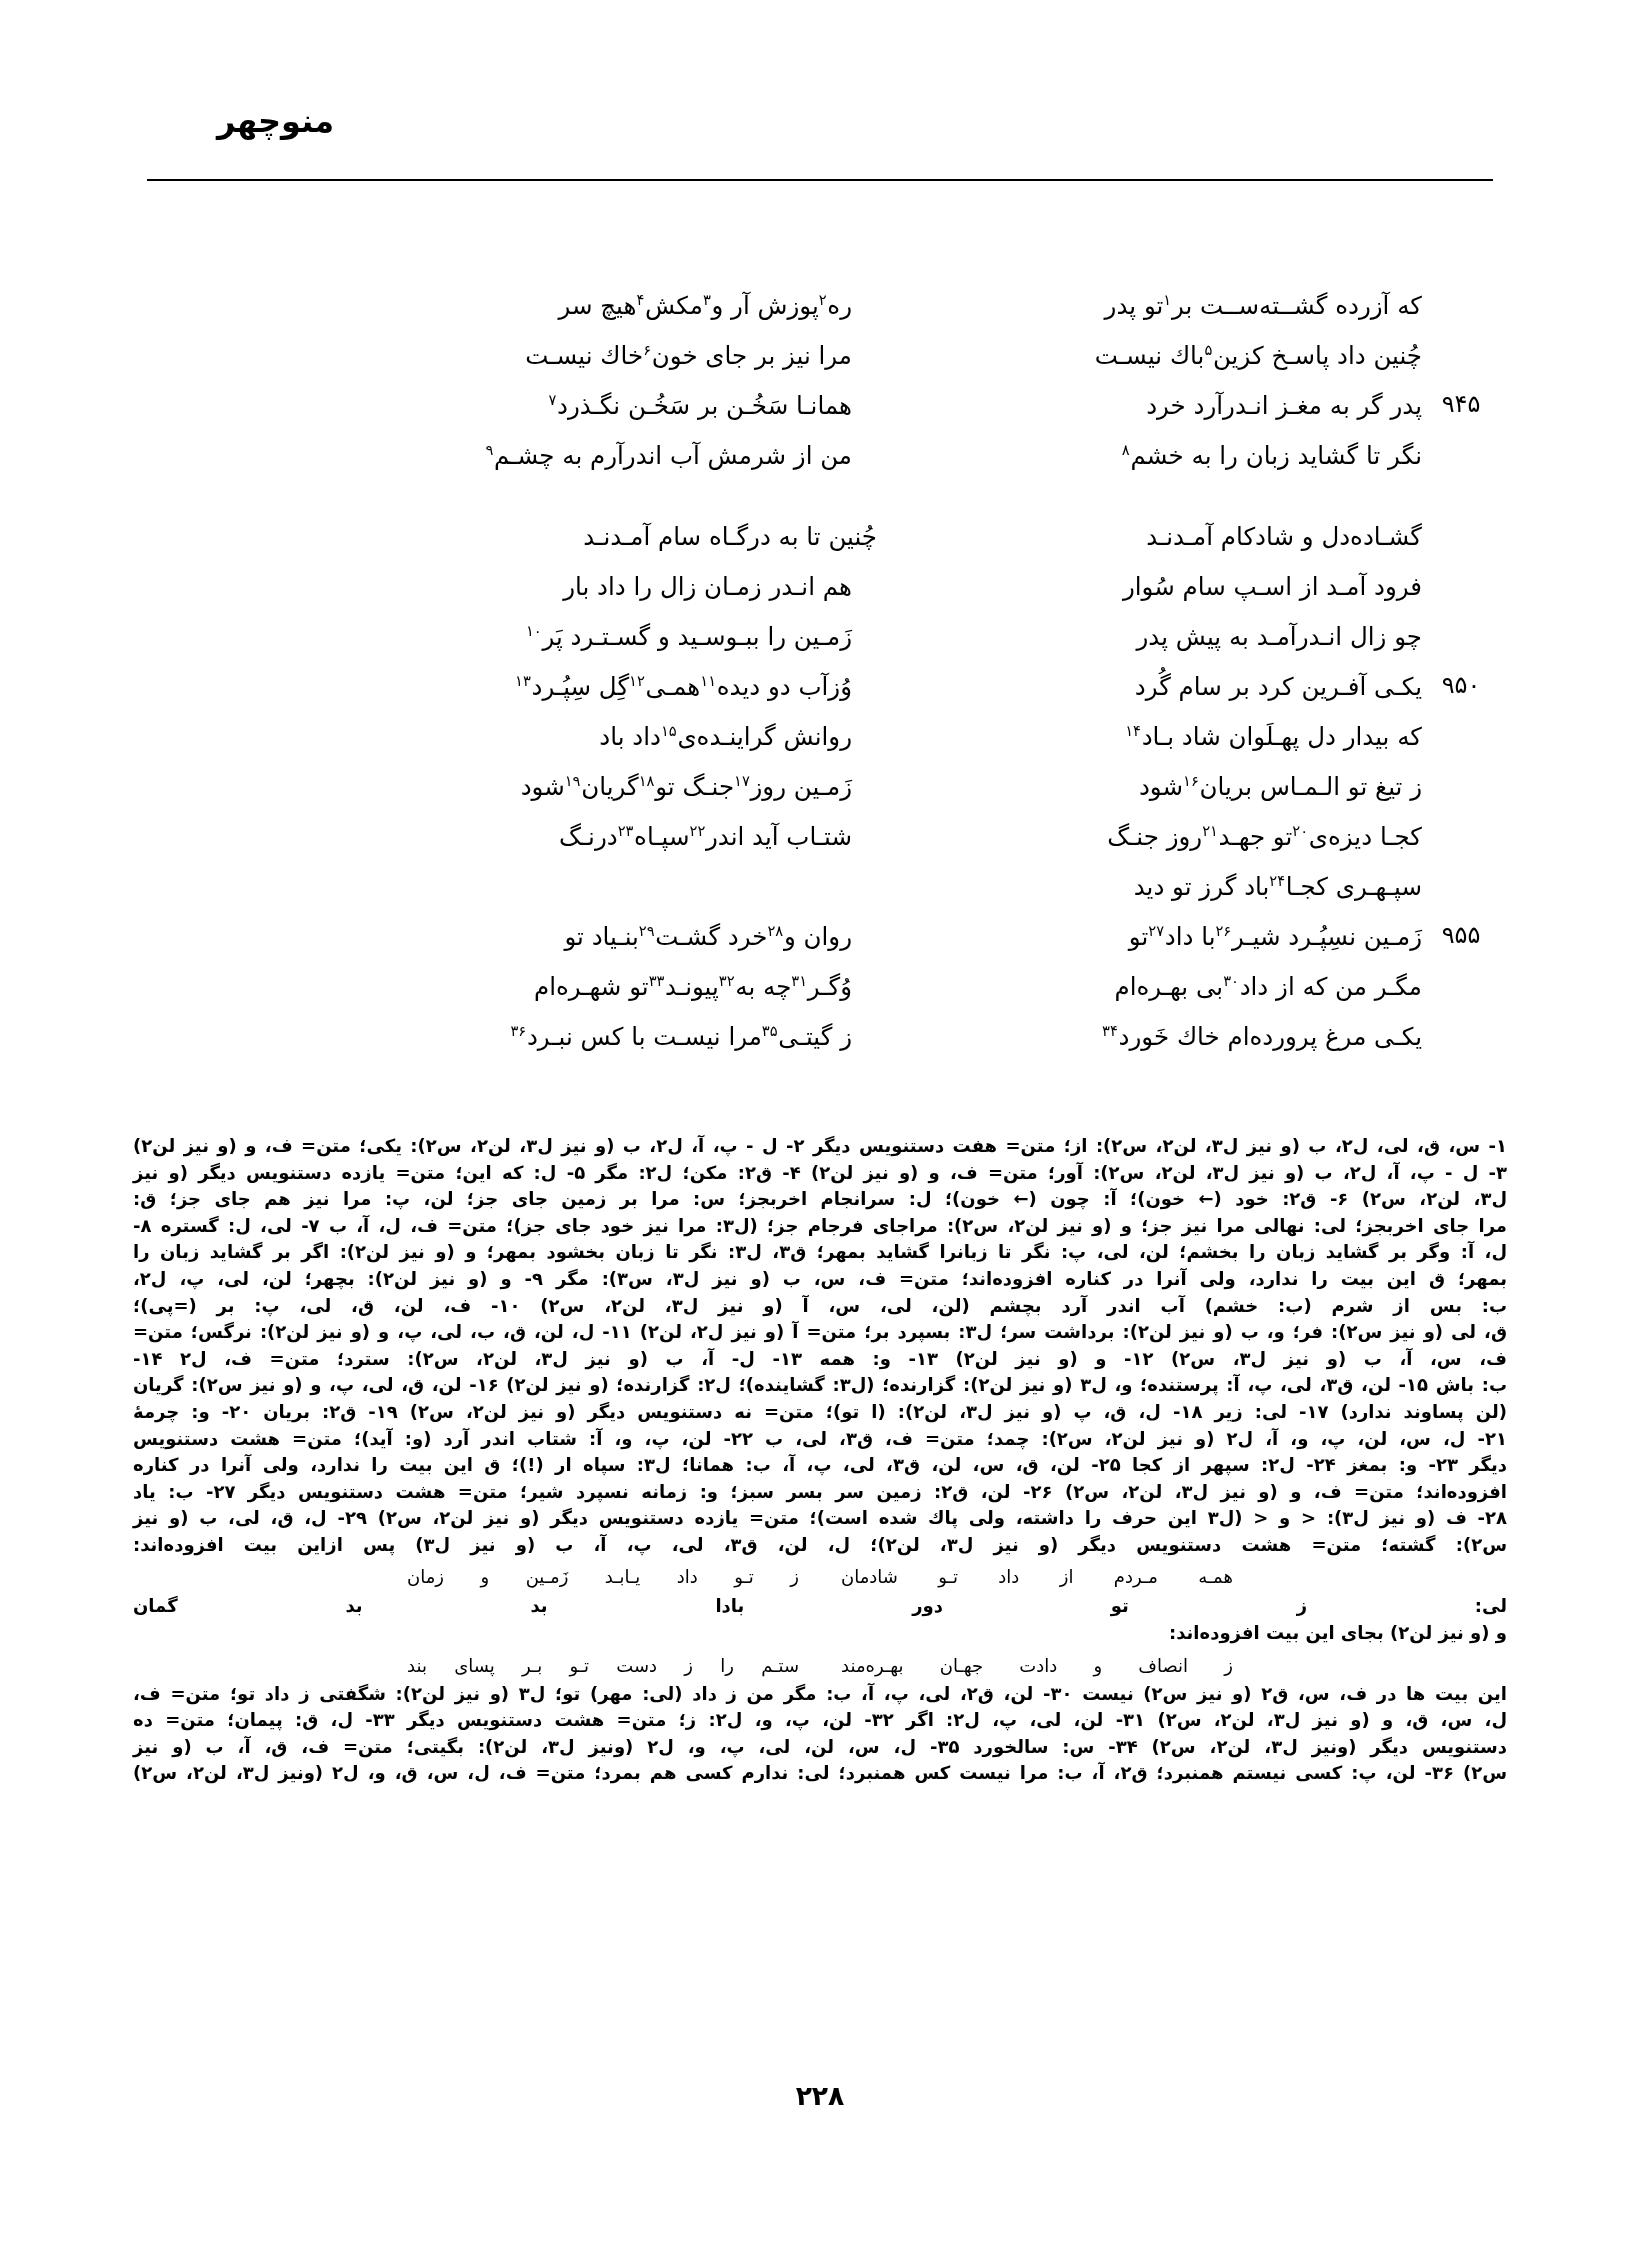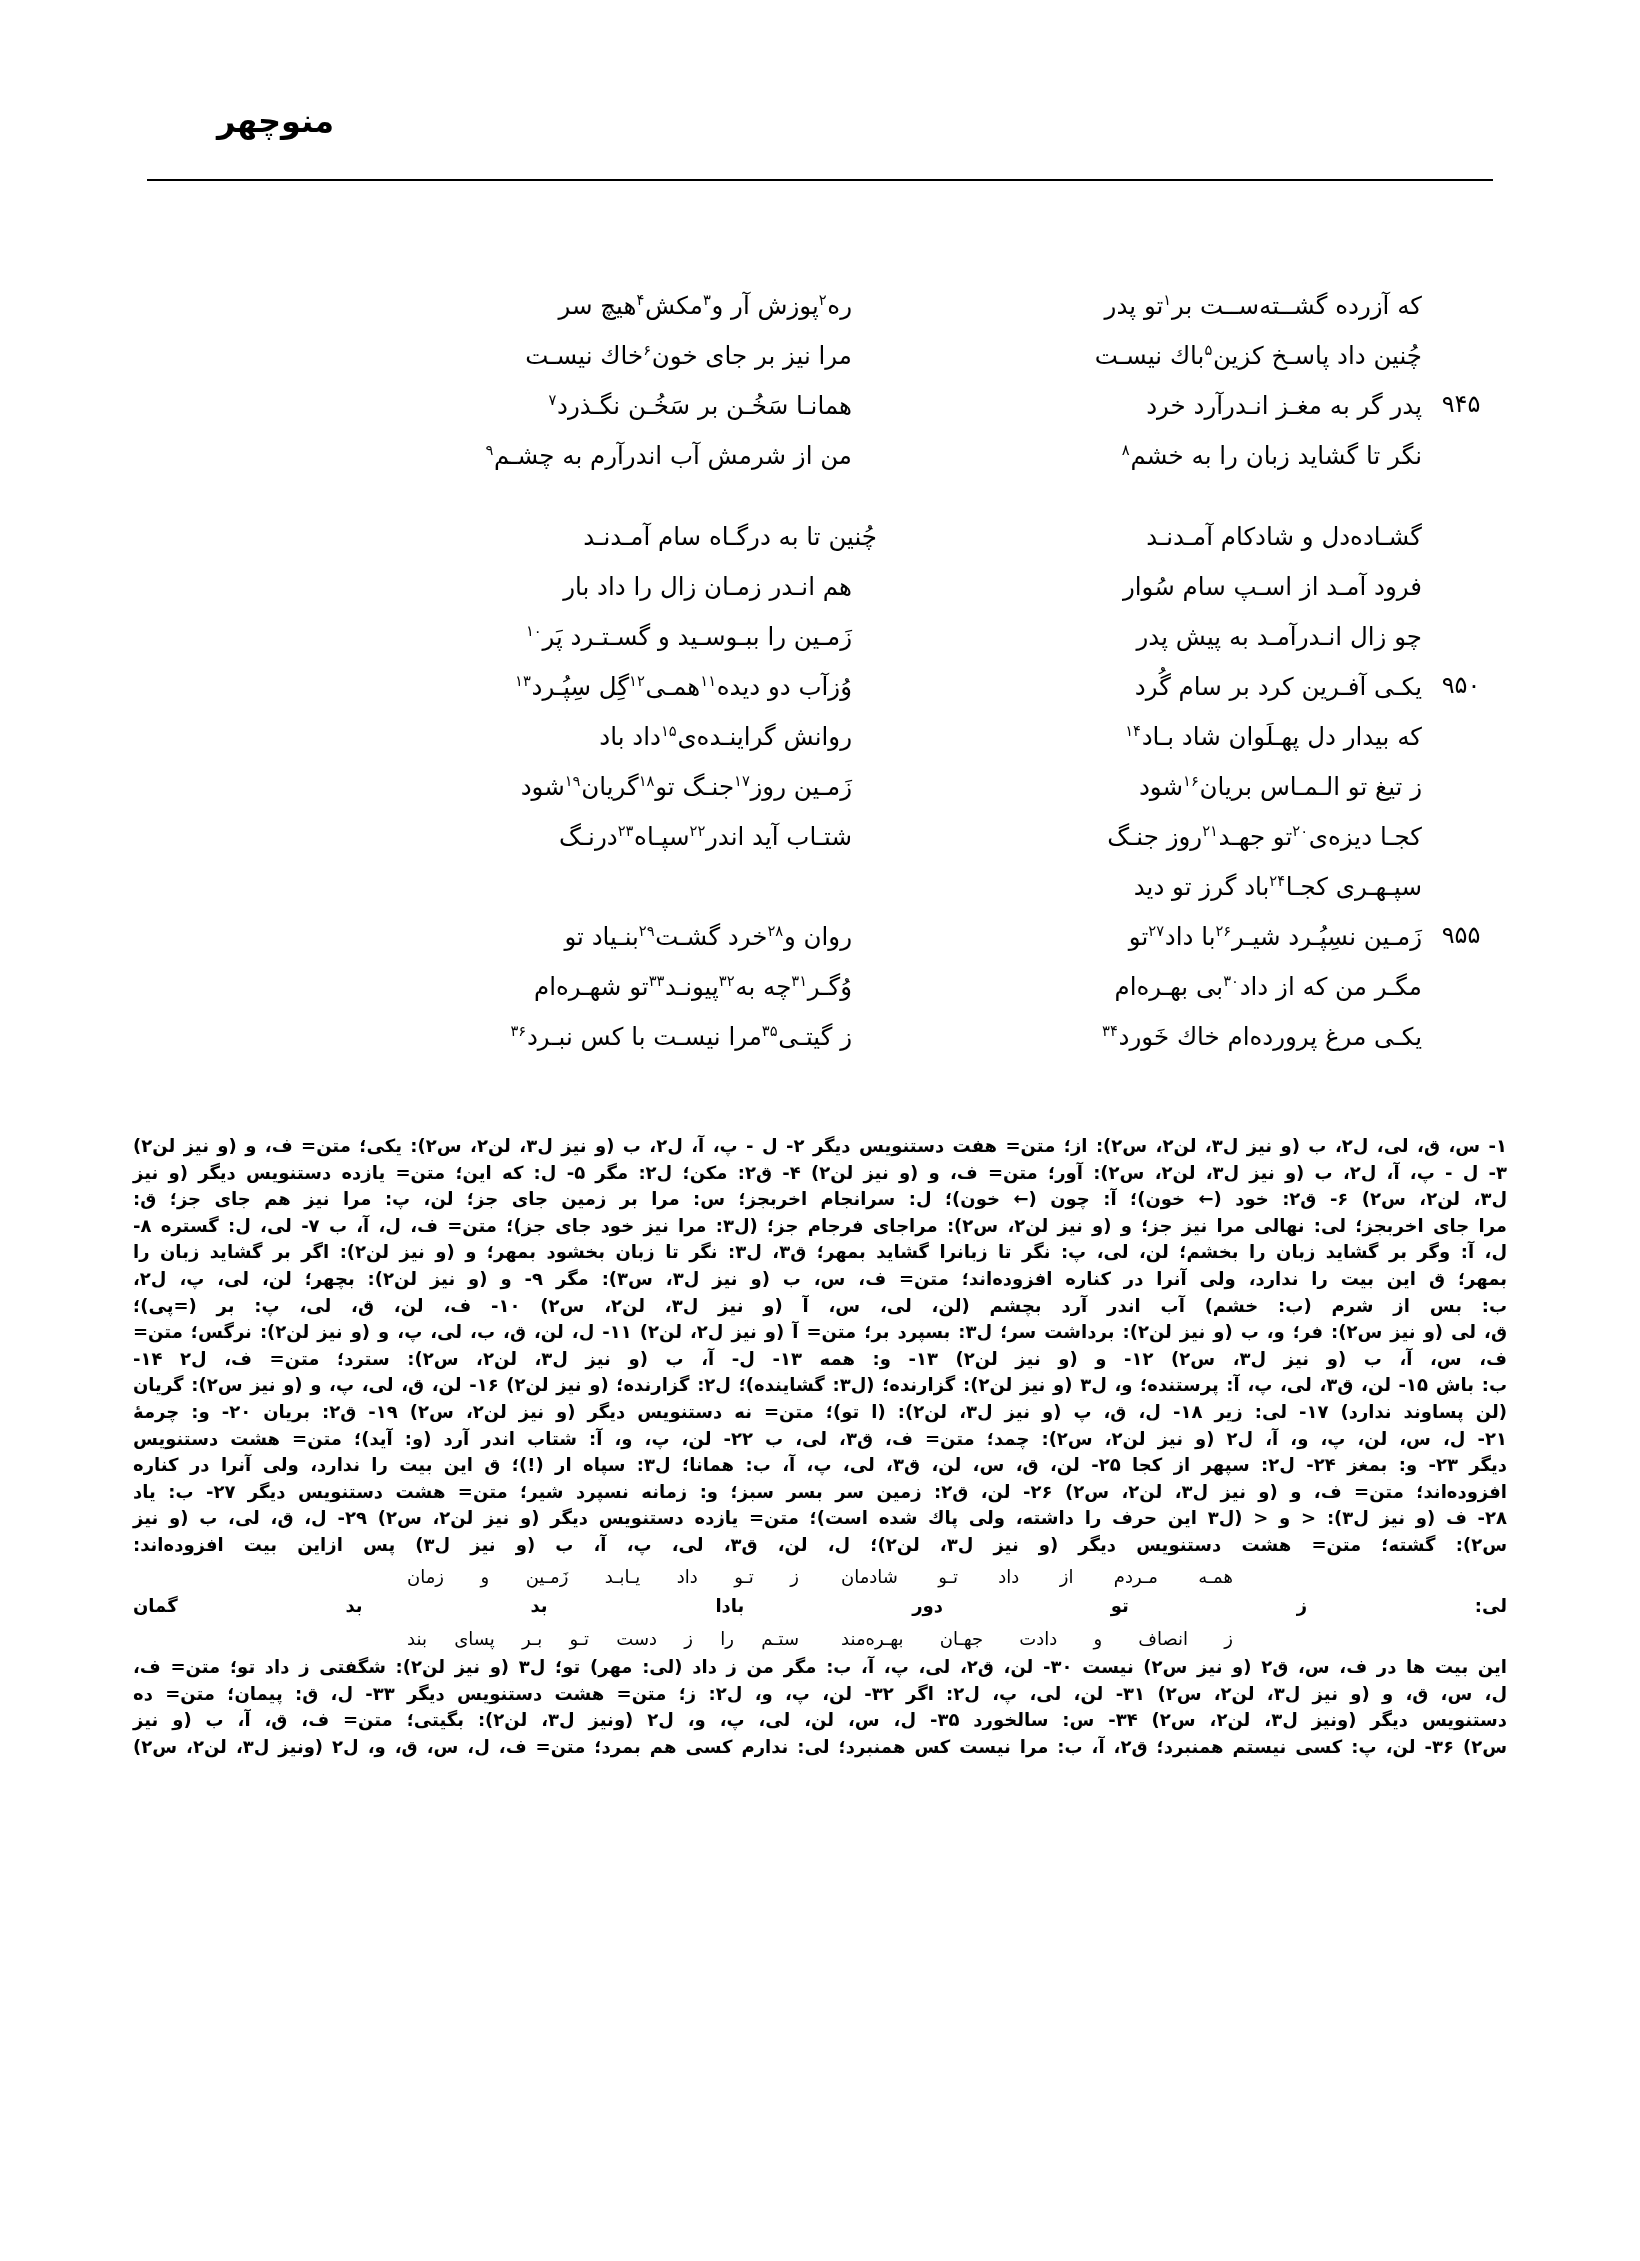--- a/index.html
+++ b/index.html
@@ -265,25 +265,27 @@
       <div class="app-flow">۲۱- ل، س، لن، پ، و، آ، ل٢ (و نیز لن٢، س٢): چمد؛ متن= ف، ق٣، لی، ب    ۲۲- لن، پ، و، آ: شتاب اندر آرد (و: آید)؛ متن= هشت دستنویس</div>
       <div class="app-flow">دیگر    ۲۳- و: بمغز    ۲۴- ل٢: سپهر از کجا    ۲۵- لن، ق، س، لن، ق٣، لی، پ، آ، ب: همانا؛ ل٣: سپاه ار (!)؛ ق این بیت را ندارد، ولی آنرا در کناره</div>
       <div class="app-flow">افزوده‌اند؛ متن= ف، و (و نیز ل٣، لن٢، س٢)    ۲۶- لن، ق٢: زمین سر بسر سبز؛ و: زمانه نسپرد شیر؛ متن= هشت دستنویس دیگر    ۲۷- ب: یاد</div>
       <div class="app-flow">۲۸- ف (و نیز ل٣): &lt; و &lt; (ل٣ این حرف را داشته، ولی پاك شده است)؛ متن= یازده دستنویس دیگر (و نیز لن٢، س٢)    ۲۹- ل، ق، لی، ب (و نیز</div>
       <div class="app-flow">س٢): گشته؛ متن= هشت دستنویس دیگر (و نیز ل٣، لن٢)؛ ل، لن، ق٣، لی، پ، آ، ب (و نیز ل٣) پس ازاین بیت افزوده‌اند:</div>
       <div class="inserted-beyt">
         <div class="ins-mesra first">همـه مـردم از داد تـو شادمان</div>
         <div class="ins-mesra">ز تـو داد یـابـد زَمـین و زمان</div>
       </div>
       <div class="ins-note">لی: ز تو دور بادا بد بد گمان</div>
+      <div class="app-plain">و (و نیز لن٢) بجای این بیت افزوده‌اند:</div>
       <div class="inserted-beyt">
         <div class="ins-mesra first">ز انصاف و دادت جهـان بهـره‌مند</div>
         <div class="ins-mesra">ستـم را ز دست تـو بـر پسای بند</div>
       </div>
       <div class="app-flow">این بیت ها در ف، س، ق٢ (و نیز س٢) نیست    ۳۰- لن، ق٢، لی، پ، آ، ب: مگر من ز داد (لی: مهر) تو؛ ل٣ (و نیز لن٢): شگفتی ز داد تو؛ متن= ف،</div>
       <div class="app-flow">ل، س، ق، و (و نیز ل٣، لن٢، س٢)    ۳۱- لن، لی، پ، ل٢: اگر    ۳۲- لن، پ، و، ل٢: ز؛ متن= هشت دستنویس دیگر    ۳۳- ل، ق: پیمان؛ متن= ده</div>
       <div class="app-flow">دستنویس دیگر (ونیز ل٣، لن٢، س٢)    ۳۴- س: سالخورد    ۳۵- ل، س، لن، لی، پ، و، ل٢ (ونیز ل٣، لن٢): بگیتی؛ متن= ف، ق، آ، ب (و نیز</div>
       <div class="app-flow">س٢)    ۳۶- لن، پ: کسی نیستم همنبرد؛ ق٢، آ، ب: مرا نیست کس همنبرد؛ لی: ندارم کسی هم بمرد؛ متن= ف، ل، س، ق، و، ل٢ (ونیز ل٣، لن٢، س٢)</div>
     </div>
 
+  <div class="folio">۲۲۸</div>
 
 </div>
 
 
 </body></html>

